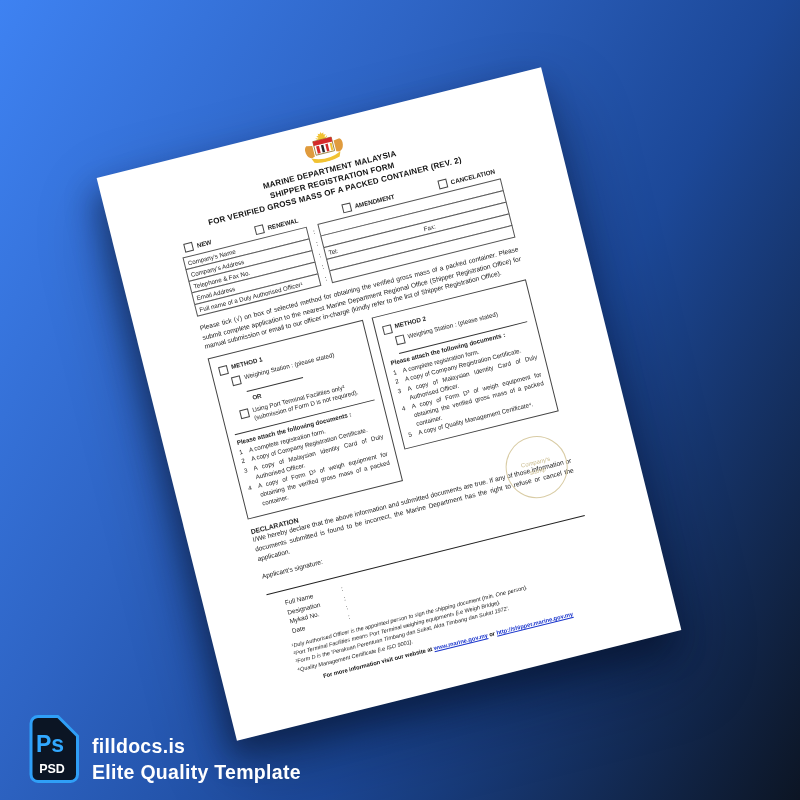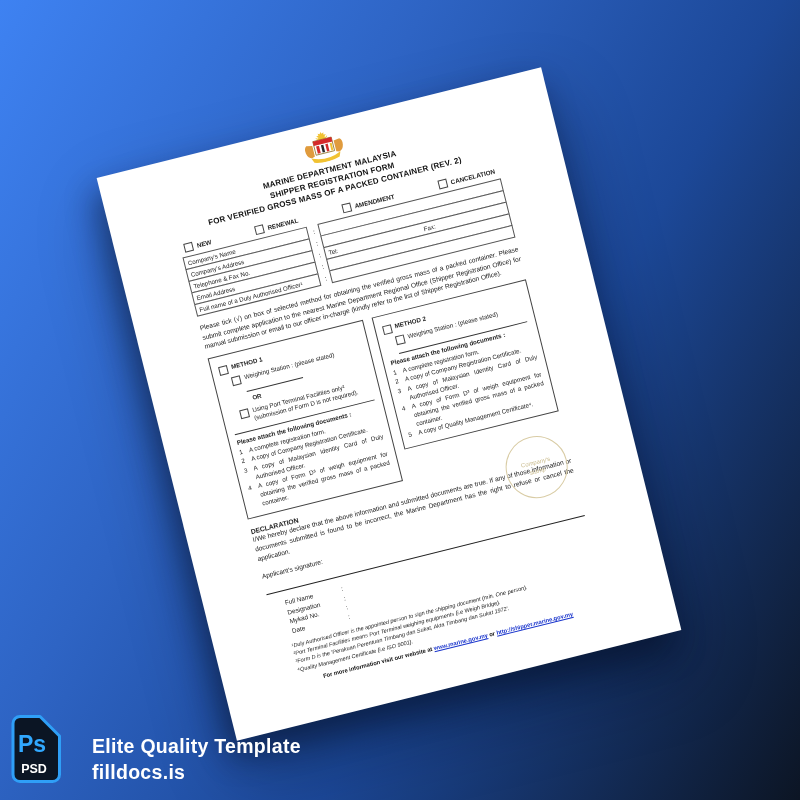--- a/index.html
+++ b/index.html
@@ -52,21 +52,21 @@
   
   .sig-label{margin-top:10px;font-size:6.6px;}
   .sig-line{border-bottom:1px solid #222;margin:15px 0 7px 0;width:100%;height:0;}
   .namerow{display:flex;margin-left:16px;font-size:6.4px;line-height:1.5;}
   .namerow .nl{width:58px;}
   
   .footnotes{margin:5px 0 0 12px;font-size:5.6px;font-style:italic;line-height:1.5;color:#222;}
   .footer{margin-top:5px;text-align:center;font-size:5.8px;font-weight:bold;color:#111;}
   .flink{color:#1a35cc;text-decoration:underline;}
   
-  .badge{position:absolute;left:10px;top:714px;width:52px;height:70px;}
+  .badge{position:absolute;left:28px;top:714px;width:52px;height:70px;}
   .caption{position:absolute;left:92px;top:733px;color:#ffffff;font-weight:bold;font-size:19.5px;line-height:1.35;letter-spacing:.3px;}
   svg text{font-family:"Liberation Sans",sans-serif;}
 </style>
 </head>
 <body>
 
 <div class="scene">
 
   <div class="page">
     <div class="page-inner">
@@ -262,17 +262,17 @@
 
   <div class="badge">
     <svg width="52" height="70" viewBox="0 0 104 140">
       <path d="M20 5 H60 L99 44 V121 a14 14 0 0 1 -14 14 H20 a14 14 0 0 1 -14 -14 V19 A14 14 0 0 1 20 5 Z" fill="#0b1524" stroke="#2f9ff7" stroke-width="6" stroke-linejoin="round"></path>
       <text x="44" y="75" text-anchor="middle" font-size="46" font-weight="bold" fill="#31a8ff">Ps</text>
       <text x="48" y="118" text-anchor="middle" font-size="25" font-weight="bold" fill="#ffffff">PSD</text>
     </svg>
   </div>
 
   <div class="caption">
+    <div>filldocs.is</div>
     <div>Elite Quality Template</div>
-    <div>filldocs.is</div>
   </div>
 
 </div>
 
 </body></html>

